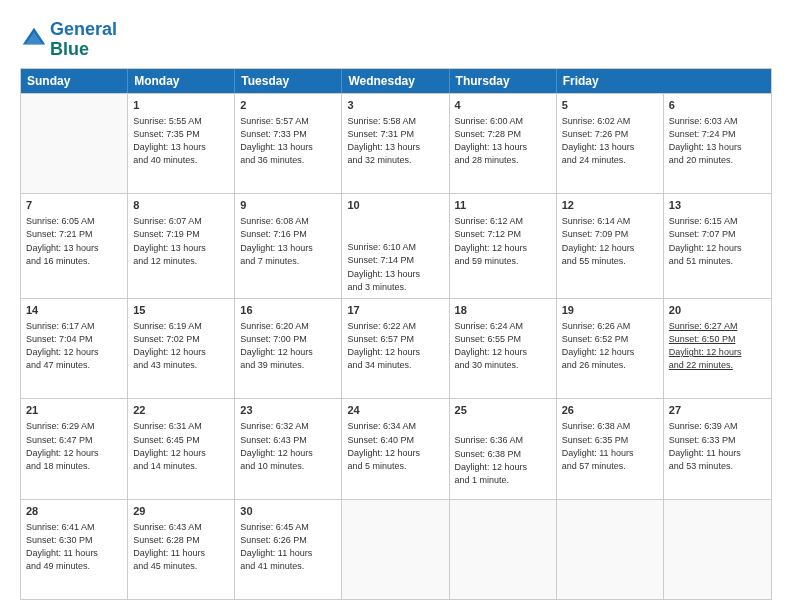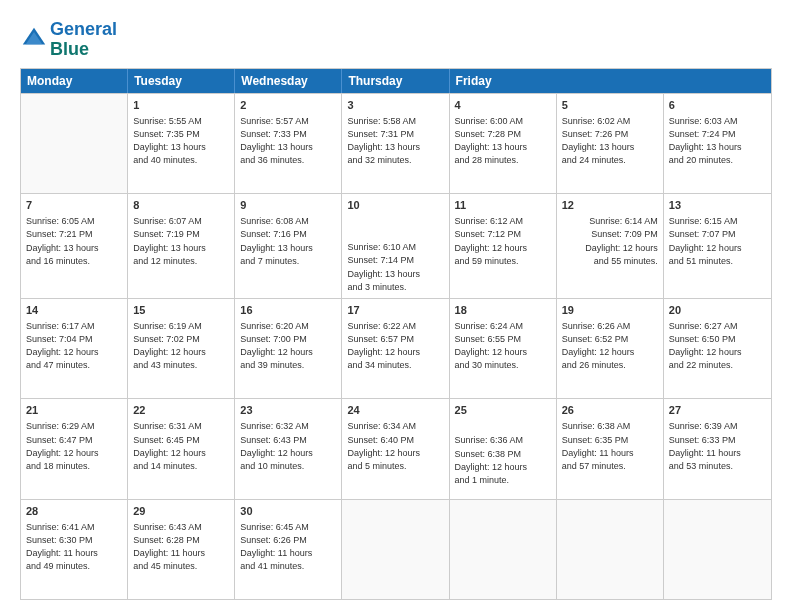--- a/index.html
+++ b/index.html
@@ -128,20 +128,21 @@
       </div>
     </div>
     <div class="title-block">
       <div class="month-title"></div>
       <div class="location"></div>
     </div>
   </div>
 
   <div class="calendar">
     <div class="cal-header">
+    <div class="cal-header-cell">Sunday</div>
         <div class="cal-header-cell">Monday</div>
         <div class="cal-header-cell">Tuesday</div>
         <div class="cal-header-cell">Wednesday</div>
         <div class="cal-header-cell">Thursday</div>
         <div class="cal-header-cell">Friday</div>
       </div>
     <div class="cal-body">
     <div class="cal-row">
           <div class="cal-cell empty"></div>
           <div class="cal-cell">
@@ -218,21 +219,21 @@
           </div>
           <div class="cal-cell">
             <span class="day-num">11</span>
             <div class="cell-text" style="white-space: pre-line;">Sunrise: 6:12 AM
 Sunset: 7:12 PM
 Daylight: 12 hours
 and 59 minutes.</div>
           </div>
           <div class="cal-cell">
             <span class="day-num">12</span>
-            <div class="cell-text" style="white-space: pre-line; text-align: right;">Sunrise: 6:14 AM
+            <div class="cell-text" style="white-space: pre-line;">Sunrise: 6:14 AM
 Sunset: 7:09 PM
 Daylight: 12 hours
 and 55 minutes.</div>
           </div>
           <div class="cal-cell">
             <span class="day-num">13</span>
             <div class="cell-text" style="white-space: pre-line;">Sunrise: 6:15 AM
 Sunset: 7:07 PM
 Daylight: 12 hours
 and 51 minutes.</div>
@@ -276,21 +277,21 @@
           </div>
           <div class="cal-cell">
             <span class="day-num">19</span>
             <div class="cell-text" style="white-space: pre-line;">Sunrise: 6:26 AM
 Sunset: 6:52 PM
 Daylight: 12 hours
 and 26 minutes.</div>
           </div>
           <div class="cal-cell">
             <span class="day-num">20</span>
-            <div class="cell-text" style="white-space: pre-line;">Sunrise: 6:27 AM
+            <div class="cell-text" style="white-space: pre-line; text-decoration: underline;">Sunrise: 6:27 AM
 Sunset: 6:50 PM
 Daylight: 12 hours
 and 22 minutes.</div>
           </div>
         </div>
         <div class="cal-row">
           <div class="cal-cell">
             <span class="day-num">21</span>
             <div class="cell-text" style="white-space: pre-line;">Sunrise: 6:29 AM
 Sunset: 6:47 PM

